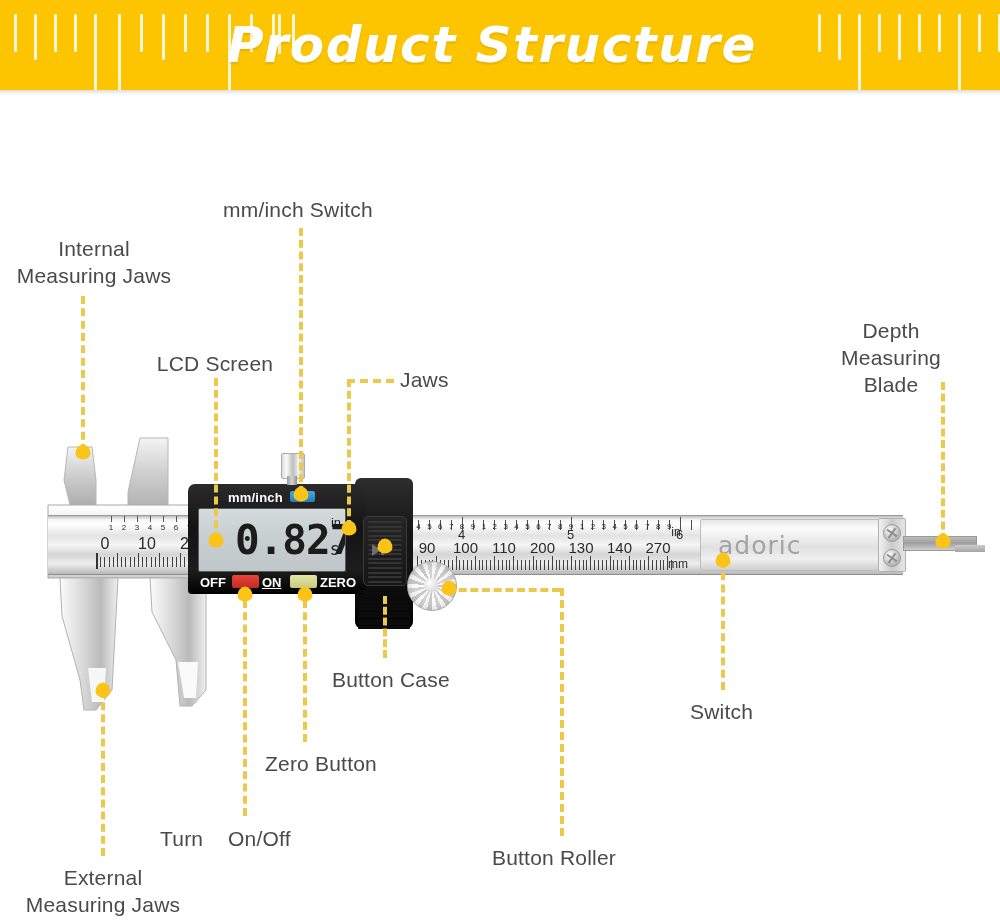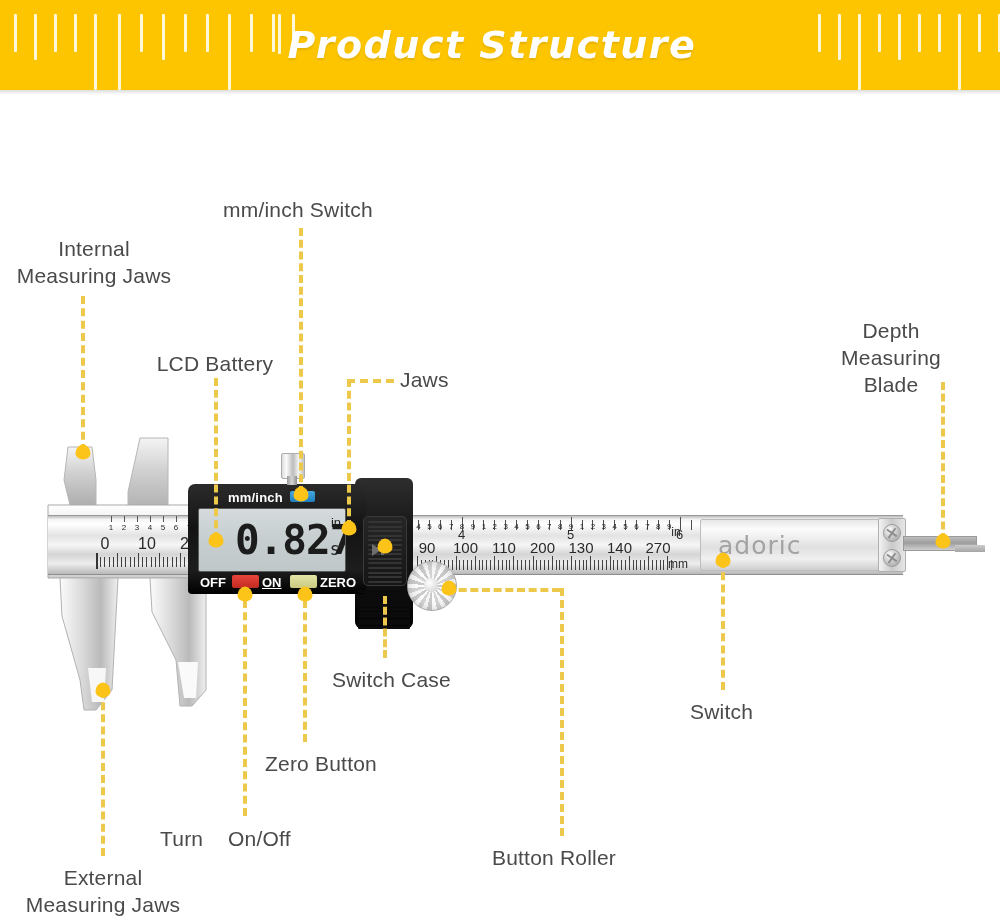--- a/index.html
+++ b/index.html
@@ -18,21 +18,21 @@
     overflow:hidden;
   }
   #banner .tick{
     position:absolute;top:14px;width:3px;background:#fff8d8;border-radius:1px;
   }
   #banner-title{
     position:absolute;left:0;top:0;width:984px;height:90px;
     display:flex;align-items:center;justify-content:center;
     font-family:"DejaVu Sans", sans-serif;
     font-style:italic;font-weight:bold;
-    font-size:38px;letter-spacing:1.5px;
+    font-size:50px;letter-spacing:1.5px;
     color:#ffffff;
     text-shadow:0 2px 2px rgba(0,0,0,.10);
     white-space:nowrap;
   }
   #banner-shadow{
     position:absolute;left:0;top:90px;width:1000px;height:5px;
     background:linear-gradient(to bottom, rgba(0,0,0,.13), rgba(0,0,0,0));
   }
 
   
@@ -602,24 +602,24 @@
     <div class="lead-h" style="top: 588px; left: 447px; width: 113px;"></div>
     <div class="lead-v" style="left: 560px; top: 588px; height: 248px;"></div>
     <div class="dot tear" style="left: 449px; top: 588px;"></div>
     <div class="lead-v" style="left: 721px; top: 560px; height: 130px;"></div>
     <div class="dot tear" style="left: 723px; top: 560px;"></div>
   </div>
 
 <div class="label ctr" style="left:94px;top:235px;">Internal
 Measuring Jaws</div>
 <div class="label ctr" style="left:298px;top:196px;">mm/inch Switch</div>
-<div class="label ctr" style="left:215px;top:350px;">LCD Battery</div>
+<div class="label ctr" style="left:215px;top:350px;">LCD Screen</div>
 <div class="label lft" style="left:400px;top:366px;">Jaws</div>
 <div class="label ctr" style="left:891px;top:317px;">Depth
 Measuring Blade</div>
-<div class="label lft" style="left:332px;top:666px;">Switch Case</div>
+<div class="label lft" style="left:332px;top:666px;">Button Case</div>
 <div class="label lft" style="left:265px;top:750px;">Zero Button</div>
 <div class="label lft" style="left:160px;top:825px;">Turn</div>
 <div class="label lft" style="left:228px;top:825px;">On/Off</div>
 <div class="label ctr" style="left:103px;top:864px;">External
 Measuring Jaws</div>
 <div class="label lft" style="left:492px;top:844px;">Button Roller</div>
 <div class="label lft" style="left:690px;top:698px;">Switch</div>
 
 </body></html>

